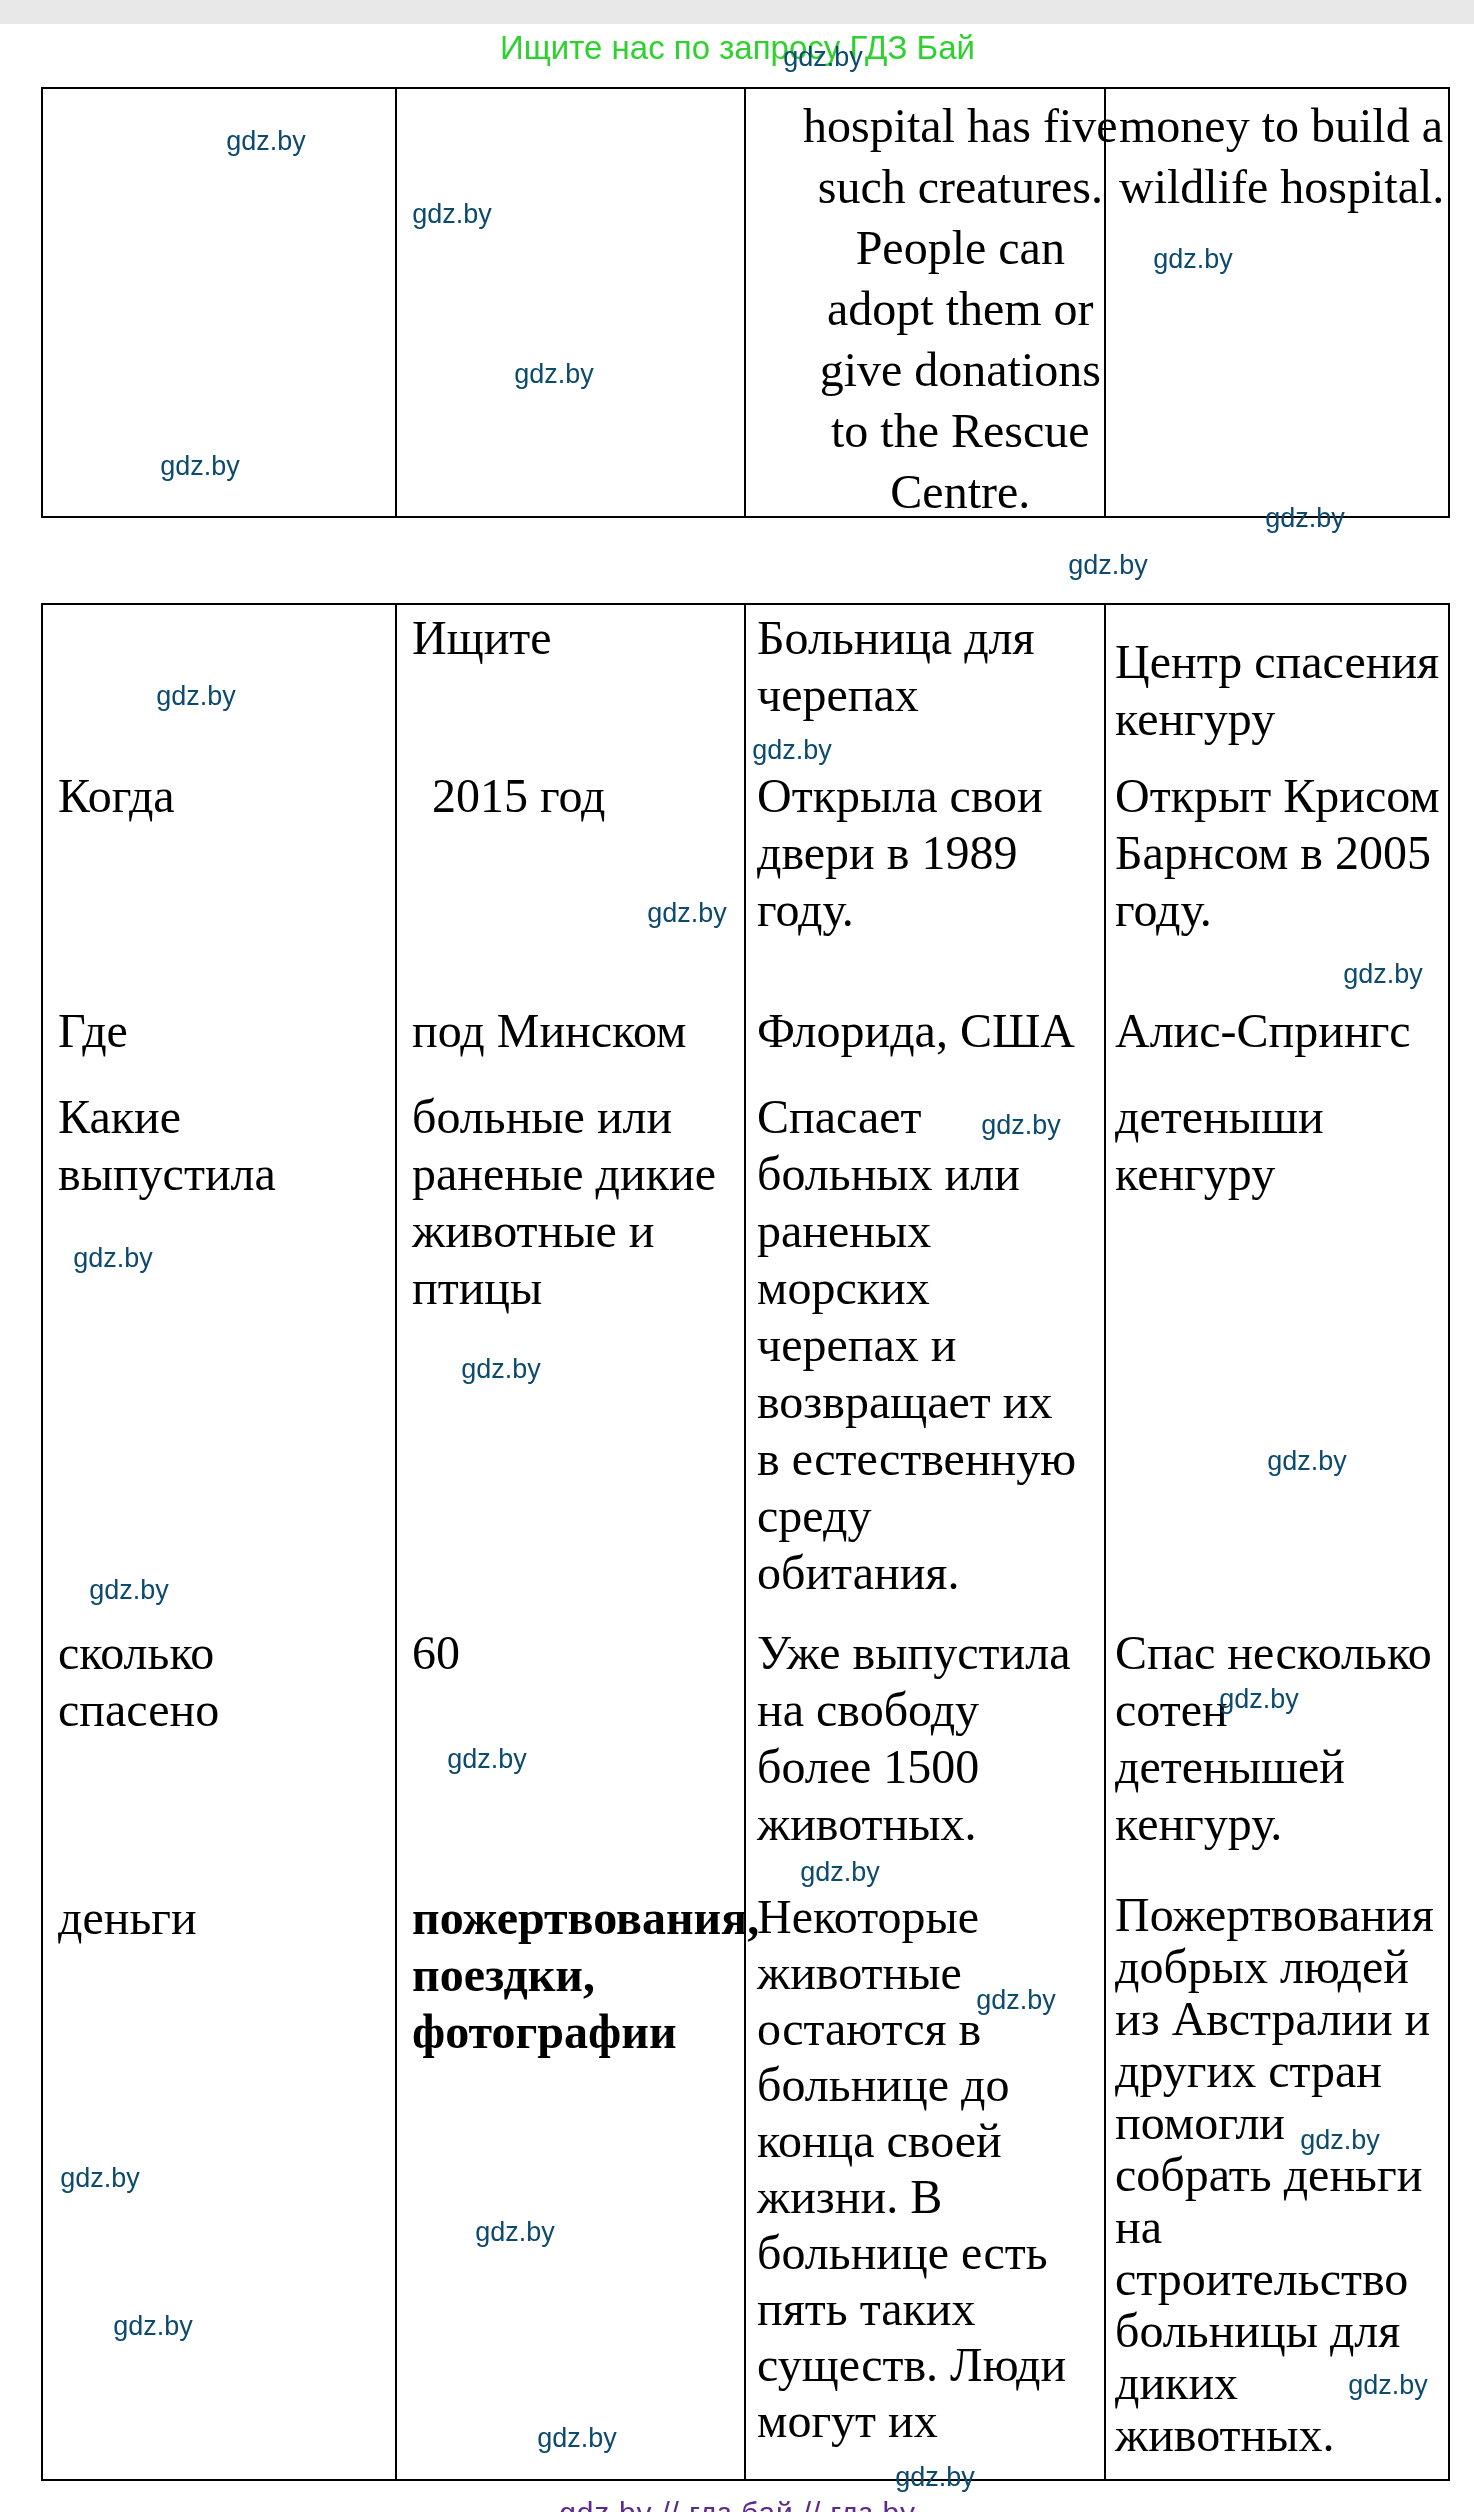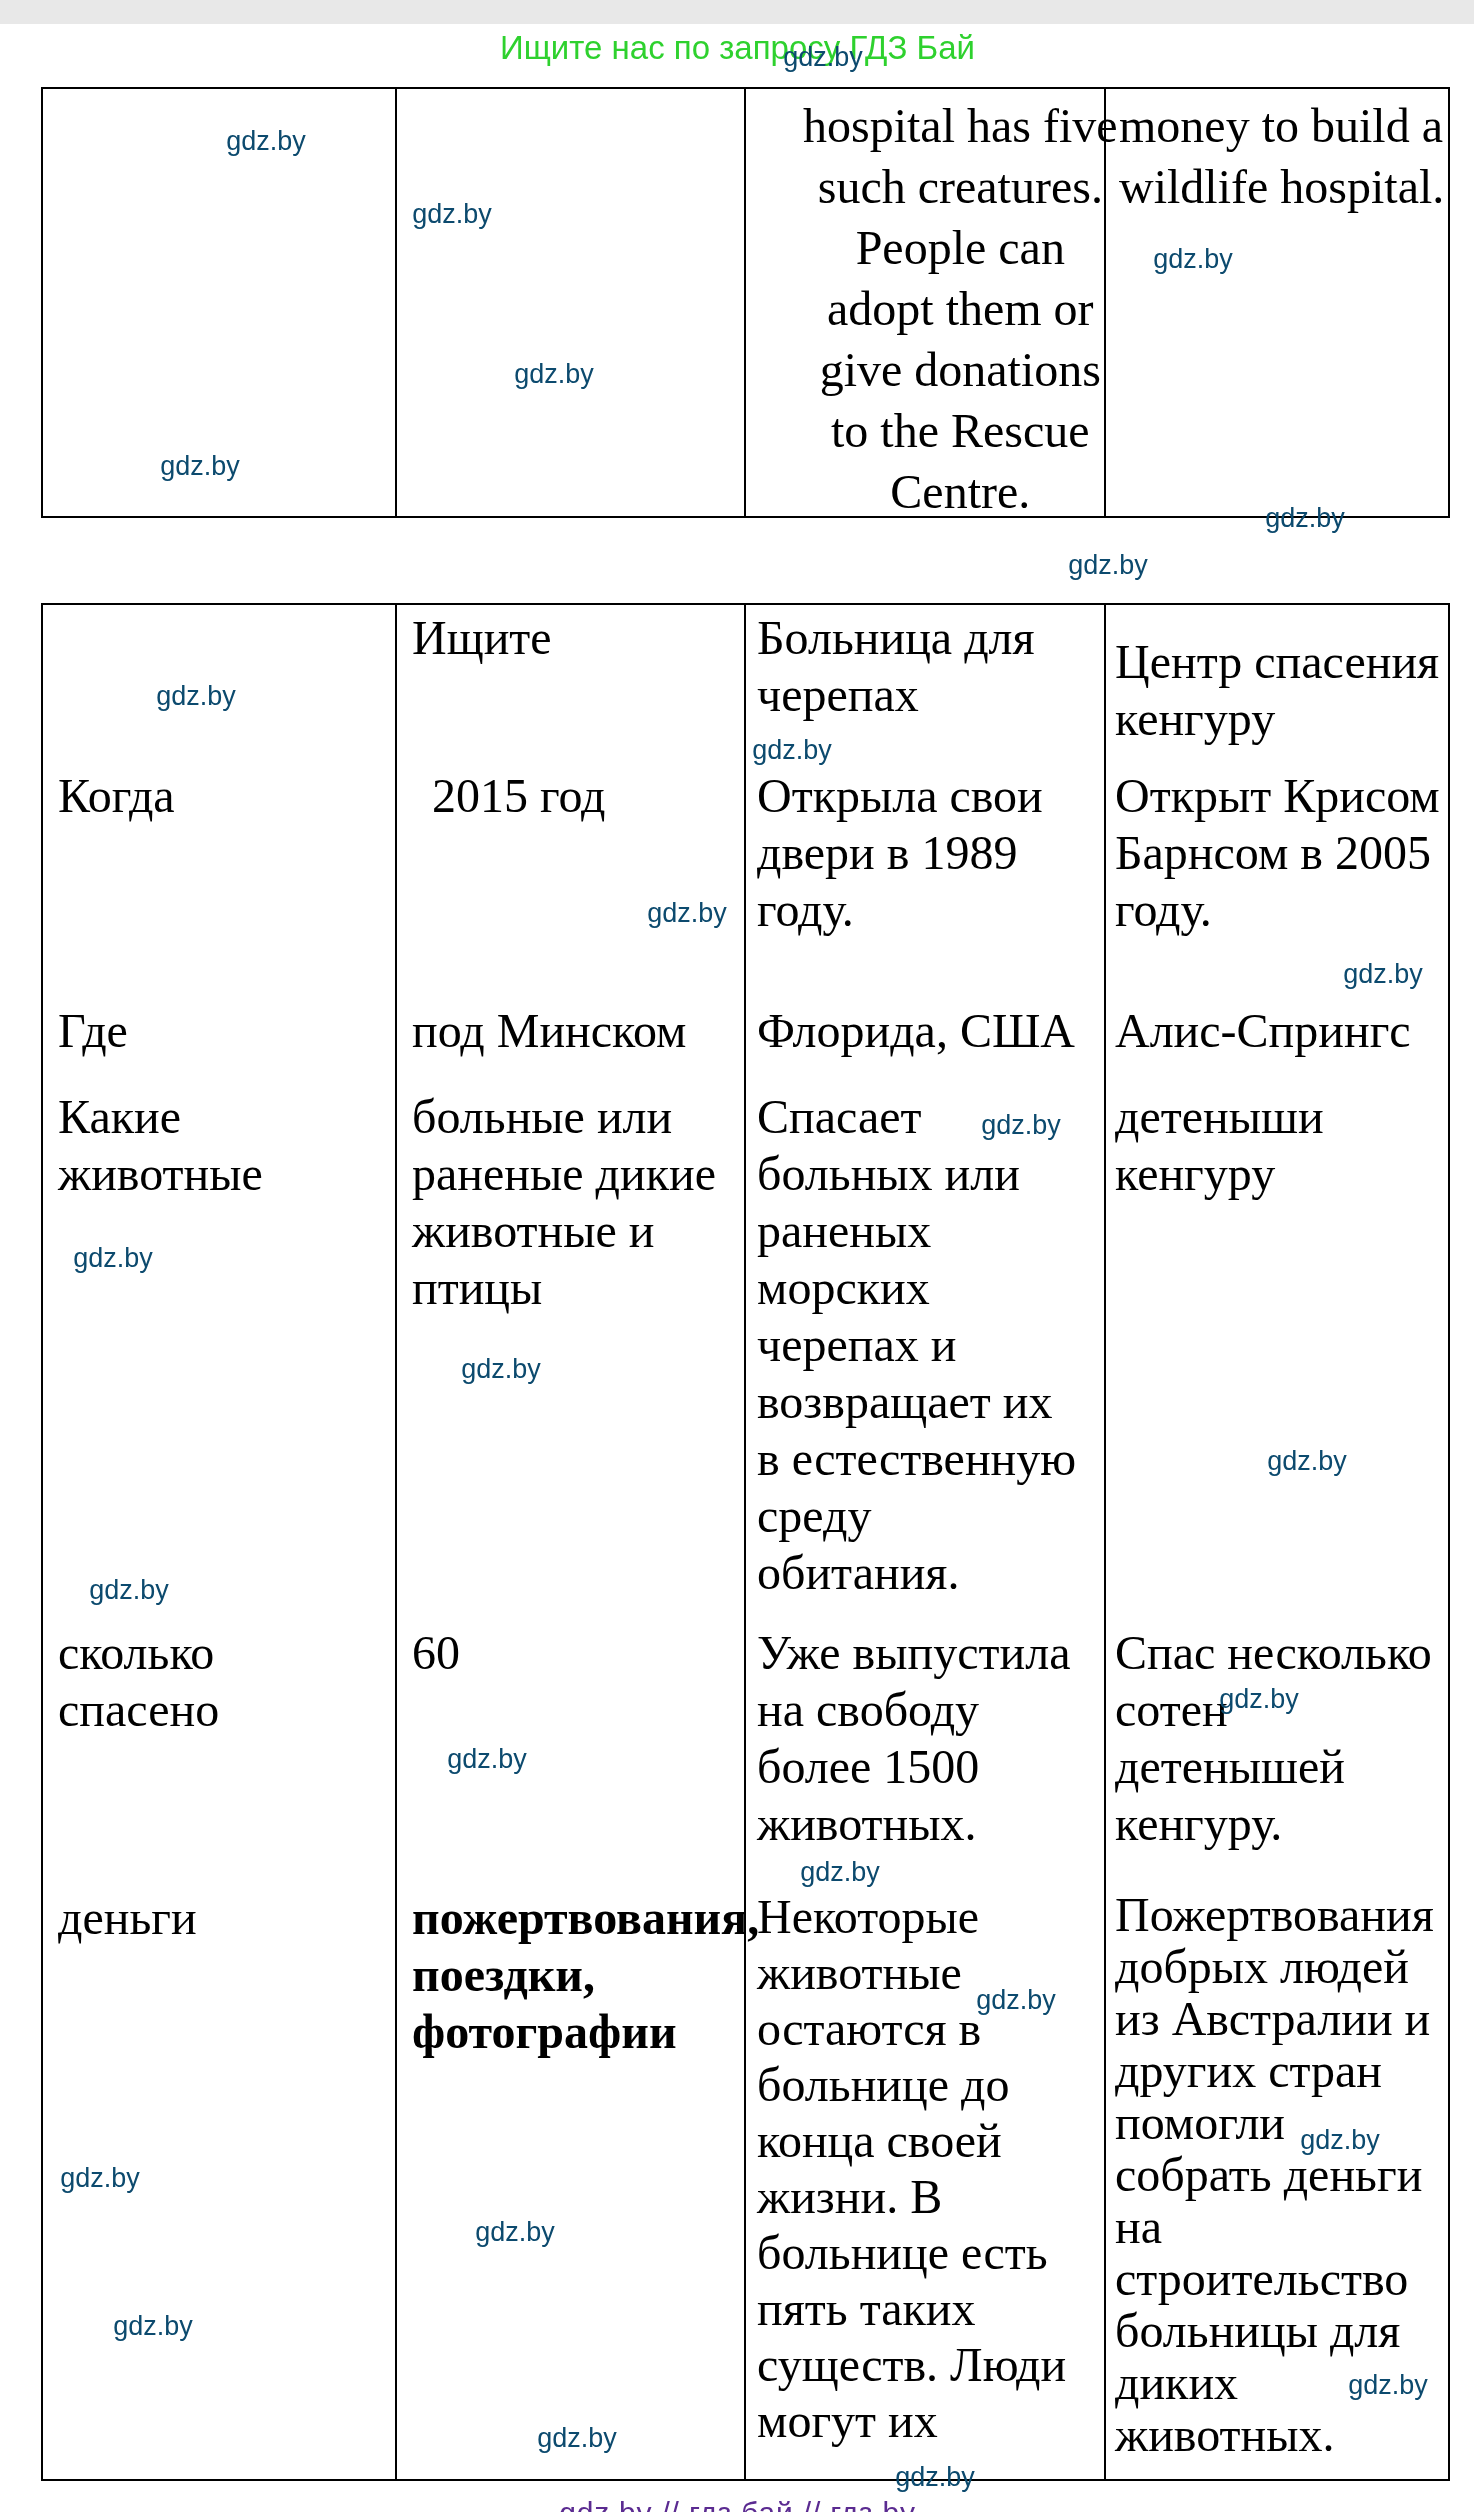--- a/index.html
+++ b/index.html
@@ -77,21 +77,21 @@
   <div class="cell" style="left:1115px; top:743px;">Открыт Крисом
 Барнсом в 2005
 году.</div>
 
   <div class="cell" style="left:58px;   top:978px;">Где</div>
   <div class="cell" style="left:412px;  top:978px;">под Минском</div>
   <div class="cell" style="left:757px;  top:978px;">Флорида, США</div>
   <div class="cell" style="left:1115px; top:978px;">Алис-Спрингс</div>
 
   <div class="cell" style="left:58px;   top:1064px;">Какие
-животные</div>
+выпустила</div>
   <div class="cell" style="left:412px;  top:1064px;">больные или
 раненые дикие
 животные и
 птицы</div>
   <div class="cell" style="left:757px;  top:1064px;">Спасает
 больных или
 раненых
 морских
 черепах и
 возвращает их

